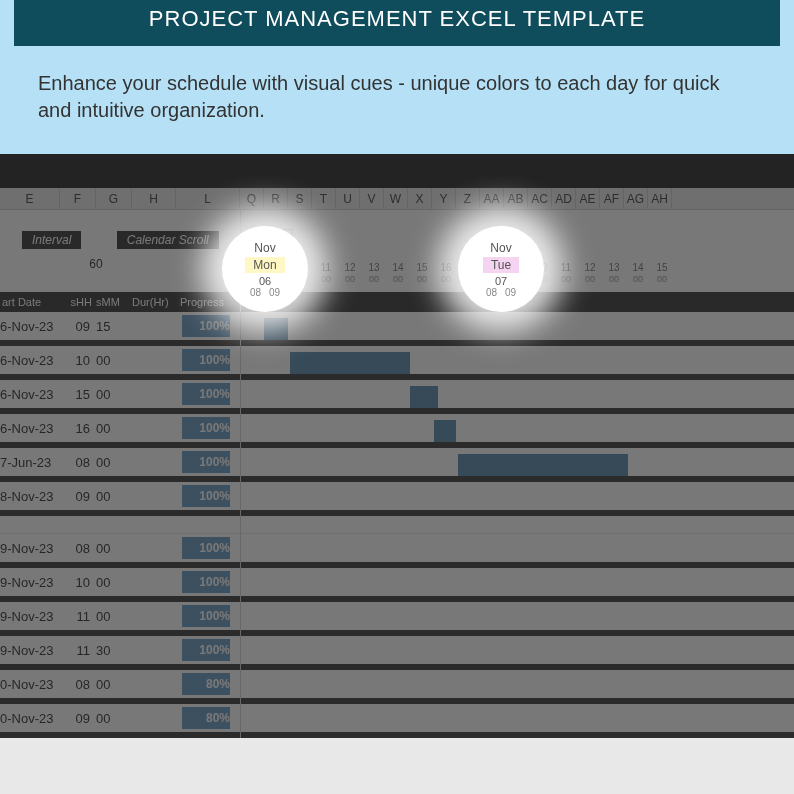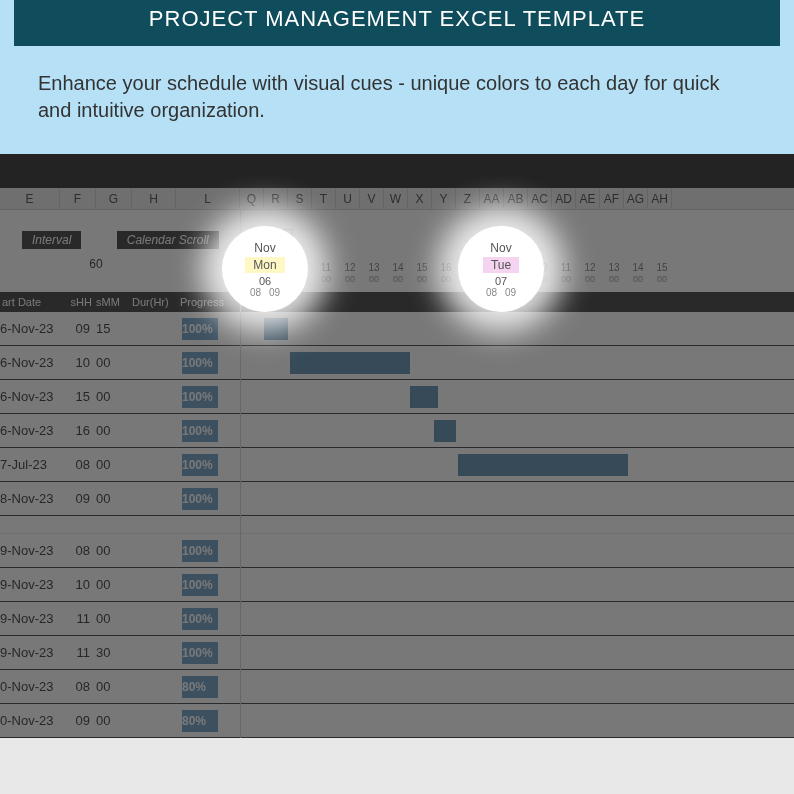--- a/index.html
+++ b/index.html
@@ -35,26 +35,26 @@
   .spinner div { height: 10px; text-align: center; font-size: 8px; line-height: 10px; cursor: pointer; color: #444; }
   .spinner div:first-child { border-bottom: 1px solid #999; }
   
   .table-header { display: flex; background: #3a3a3a; color: #fff; font-size: 11px; height: 20px; align-items: center; }
   .th-date { width: 60px; padding-left: 2px; }
   .th-shh { width: 36px; text-align: right; padding-right: 4px; }
   .th-smm { width: 36px; }
   .th-dur { width: 44px; }
   .th-prog { width: 64px; padding-left: 4px; }
   
-  .data-row { display: flex; height: 34px; align-items: center; border-bottom: 1px solid #404040; font-size: 13px; color: #333; position: relative; }
+  .data-row { display: flex; height: 34px; align-items: center; border-bottom: 6px solid #404040; font-size: 13px; color: #333; position: relative; }
   .cell-date { width: 60px; padding-left: 0; }
   .cell-shh { width: 36px; text-align: right; padding-right: 6px; }
   .cell-smm { width: 36px; text-align: left; }
   .cell-dur { width: 44px; }
-  .cell-prog { width: 36px; background: #6b9bc4; color: #fff; text-align: left; font-weight: bold; font-size: 12px; height: 22px; line-height: 22px; margin-left: 6px; }
+  .cell-prog { width: 48px; background: #6b9bc4; color: #fff; text-align: right; font-weight: bold; font-size: 12px; height: 22px; line-height: 22px; margin-left: 6px; }
   
   .gantt-bar { position: absolute; height: 22px; background: #5a8caf; top: 6px; }
   
   .gap-row { height: 18px; border-bottom: 1px solid #e8e8e8; }
   
   .spotlight { position: absolute; width: 86px; height: 86px; border-radius: 50%; background: #fff; z-index: 10; box-shadow: 0 0 30px 20px rgba(255,255,255,0.85), 0 0 0 2000px rgba(0,0,0,0); display: flex; flex-direction: column; align-items: center; justify-content: center; font-size: 12px; color: #555; }
   .spot-month { font-size: 12px; text-align: center; }
   .spot-day { font-size: 12px; padding: 1px 8px; margin: 2px 0; }
   .spot-mon { background: #fff8c4; }
   .spot-tue { background: #f4d4f0; }
@@ -193,21 +193,21 @@
         </div>
         <div class="data-row">
           <div class="cell-date">6-Nov-23</div>
           <div class="cell-shh">16</div>
           <div class="cell-smm">00</div>
           <div class="cell-dur"></div>
           <div class="cell-prog">100%</div>
           <div class="gantt-bar" style="left: 434px; width: 22px;"></div>
         </div>
         <div class="data-row">
-          <div class="cell-date">7-Jul-23</div>
+          <div class="cell-date">7-Jun-23</div>
           <div class="cell-shh">08</div>
           <div class="cell-smm">00</div>
           <div class="cell-dur"></div>
           <div class="cell-prog">100%</div>
           <div class="gantt-bar" style="left: 458px; width: 170px;"></div>
         </div>
         <div class="data-row">
           <div class="cell-date">8-Nov-23</div>
           <div class="cell-shh">09</div>
           <div class="cell-smm">00</div>

